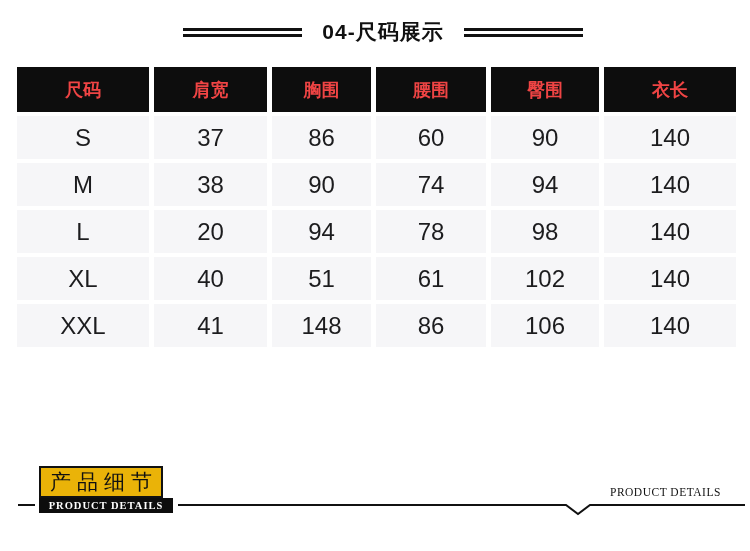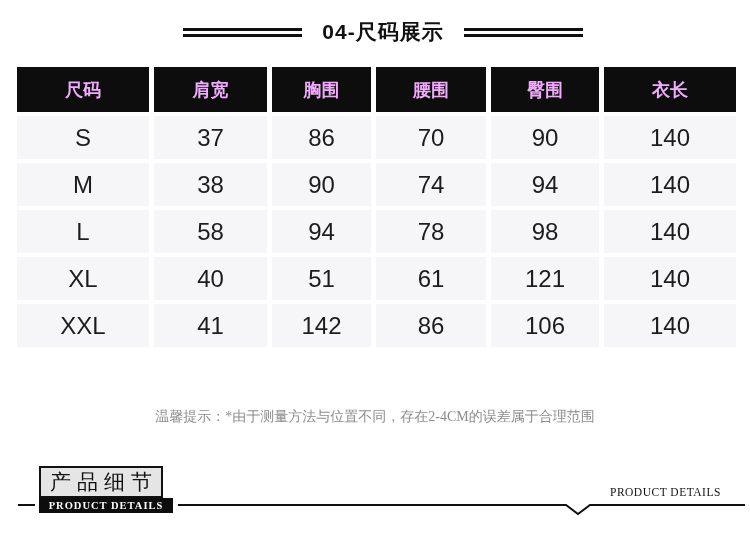--- a/index.html
+++ b/index.html
@@ -38,21 +38,21 @@
   
   table.size-table {
     position: absolute;
     left: 12px; top: 63px;
     border-collapse: separate;
     border-spacing: 5px 4px;
     table-layout: fixed;
   }
   table.size-table th {
     background: #0d0d0d;
-    color: #f0abfc;
+    color: #ef4444;
     height: 45px;
     font-size: 18px;
     font-weight: 700;
     text-align: center;
     vertical-align: middle;
   }
   table.size-table td {
     background: #f6f6f8;
     color: #1c1c1e;
     height: 43px;
@@ -79,21 +79,21 @@
 
   
   .badge {
     position: absolute;
     left: 39px; top: 466px;
     width: 134px;
   }
   .badge-cn {
     width: 124px; height: 32px;
     border: 2px solid #111111;
-    background: #e5e5e5;
+    background: #eab308;
     display: flex;
     align-items: center;
     justify-content: center;
     font-family: "Liberation Serif", serif;
     font-size: 21px;
     letter-spacing: 6px;
     text-indent: 6px;
     color: #111111;
     white-space: nowrap;
   }
@@ -151,61 +151,60 @@
       <th>腰围</th>
       <th>臀围</th>
       <th>衣长</th>
     </tr>
   </thead>
   <tbody>
     <tr>
       <td class="size-cell">S</td>
       <td>37</td>
       <td>86</td>
-      <td>70</td>
+      <td>60</td>
       <td>90</td>
       <td>140</td>
     </tr>
     <tr>
       <td class="size-cell">M</td>
       <td>38</td>
       <td>90</td>
       <td>74</td>
       <td>94</td>
       <td>140</td>
     </tr>
     <tr>
       <td class="size-cell">L</td>
-      <td>58</td>
+      <td>20</td>
       <td>94</td>
       <td>78</td>
       <td>98</td>
       <td>140</td>
     </tr>
     <tr>
       <td class="size-cell">XL</td>
       <td>40</td>
       <td>51</td>
       <td>61</td>
-      <td>121</td>
+      <td>102</td>
       <td>140</td>
     </tr>
     <tr>
       <td class="size-cell">XXL</td>
       <td>41</td>
-      <td>142</td>
+      <td>148</td>
       <td>86</td>
       <td>106</td>
       <td>140</td>
     </tr>
   </tbody>
 </table>
 
 <div class="notes">
-  <div>温馨提示：*由于测量方法与位置不同，存在2-4CM的误差属于合理范围</div>
 </div>
 
 <div class="badge">
   <div class="badge-cn">产品细节</div>
   <div class="badge-en">PRODUCT DETAILS</div>
 </div>
 
 <svg class="footer-line-svg" viewBox="0 0 750 25" xmlns="http://www.w3.org/2000/svg">
   <polyline points="18,10 35,10" fill="none" stroke="#111111" stroke-width="2"></polyline>
   <polyline points="178,10 566,10 578,19 590,10 745,10" fill="none" stroke="#111111" stroke-width="2"></polyline>

